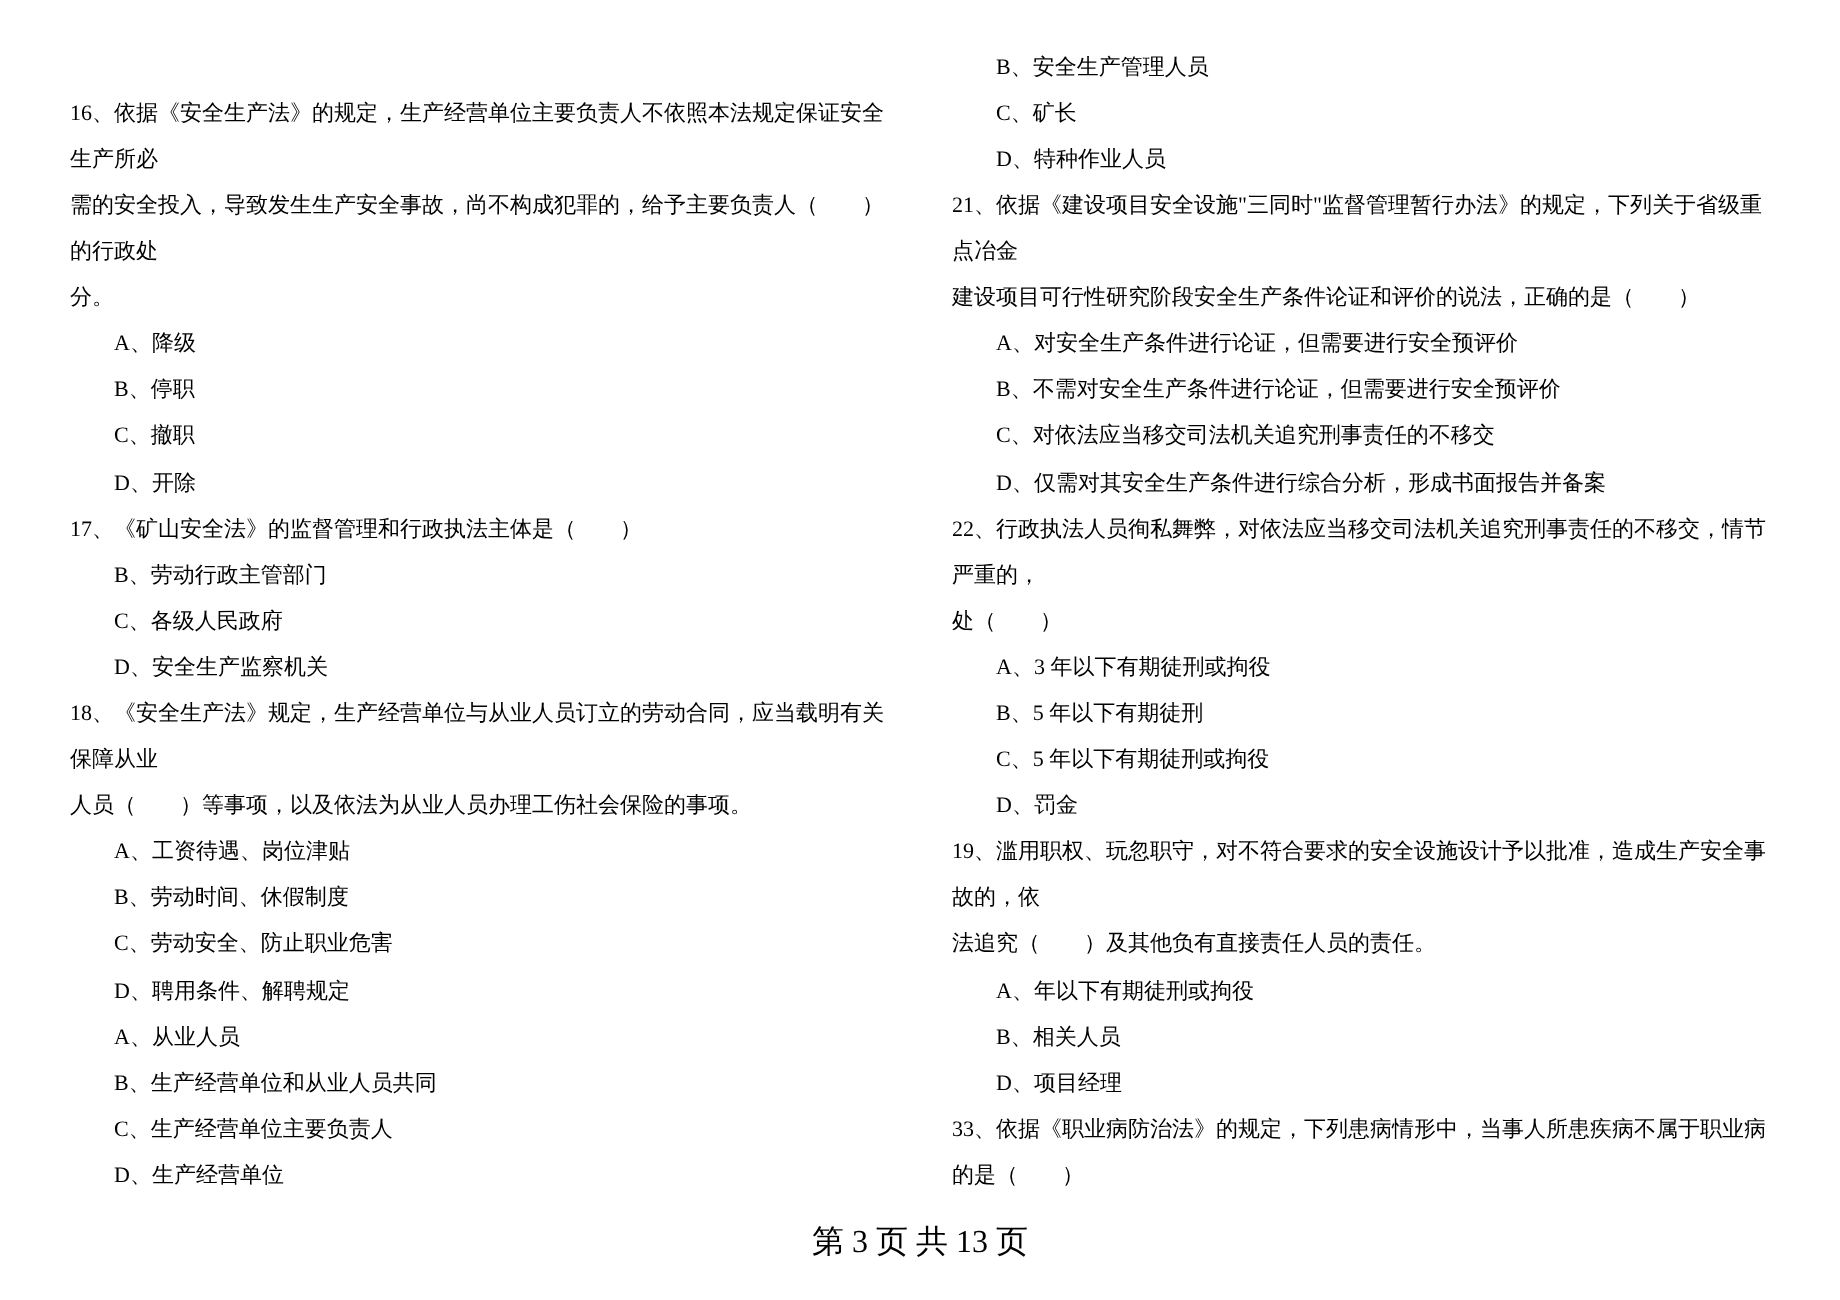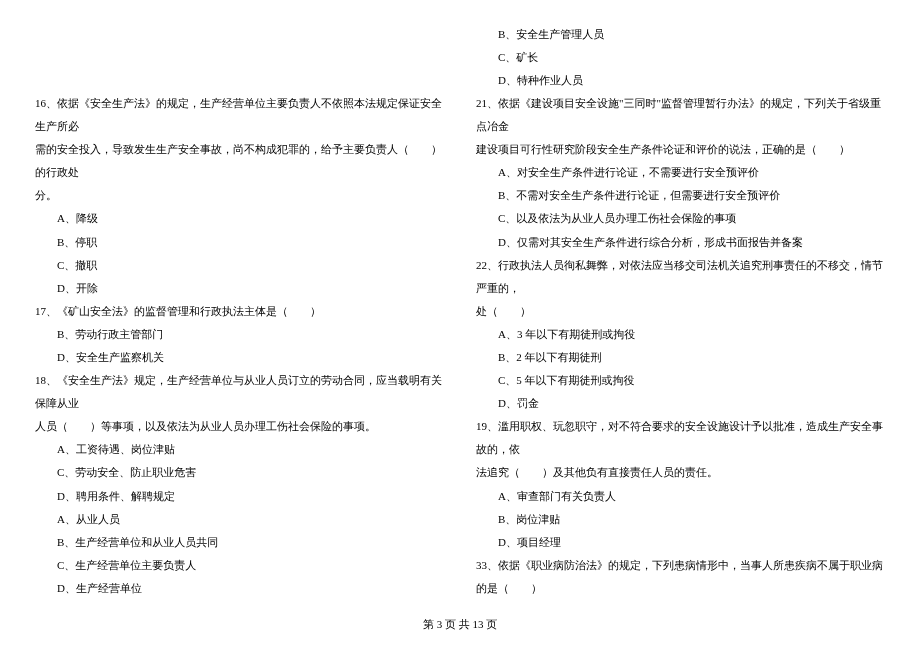--- a/index.html
+++ b/index.html
@@ -35,21 +35,21 @@
     }
     .option {
       padding-left: 2em;
     }
     .footer {
       position: absolute;
       bottom: 18px;
       left: 0;
       right: 0;
       text-align: center;
-      font-size: 11px;
+      font-size: 16px;
       margin-top: 12px;
     }
   </style>
 </head>
 <body>
 
 <div class="two-column">
   <div class="column">
 
     <div class="question">
@@ -58,27 +58,29 @@
       <div class="q-text">分。</div>
       <div class="option">A、降级</div>
       <div class="option">B、停职</div>
       <div class="option">C、撤职</div>
       <div class="option">D、开除</div>
     </div>
 
     <div class="question">
       <div class="q-text">17、《矿山安全法》的监督管理和行政执法主体是（　　）</div>
       <div class="option">B、劳动行政主管部门</div>
+      <div class="option">C、各级人民政府</div>
       <div class="option">D、安全生产监察机关</div>
     </div>
 
     <div class="question">
       <div class="q-text">18、《安全生产法》规定，生产经营单位与从业人员订立的劳动合同，应当载明有关保障从业</div>
       <div class="q-text">人员（　　）等事项，以及依法为从业人员办理工伤社会保险的事项。</div>
       <div class="option">A、工资待遇、岗位津贴</div>
+      <div class="option">B、劳动时间、休假制度</div>
       <div class="option">C、劳动安全、防止职业危害</div>
       <div class="option">D、聘用条件、解聘规定</div>
     </div>
 
     <div class="question">
       <div class="option">A、从业人员</div>
       <div class="option">B、生产经营单位和从业人员共同</div>
       <div class="option">C、生产经营单位主要负责人</div>
       <div class="option">D、生产经营单位</div>
     </div>
@@ -89,40 +91,40 @@
 
     <div class="question">
       <div class="option">B、安全生产管理人员</div>
       <div class="option">C、矿长</div>
       <div class="option">D、特种作业人员</div>
     </div>
 
     <div class="question">
       <div class="q-text">21、依据《建设项目安全设施"三同时"监督管理暂行办法》的规定，下列关于省级重点冶金</div>
       <div class="q-text">建设项目可行性研究阶段安全生产条件论证和评价的说法，正确的是（　　）</div>
-      <div class="option">A、对安全生产条件进行论证，不需要进行安全预评价</div>
+      <div class="option">A、对安全生产条件进行论证，但需要进行安全预评价</div>
       <div class="option">B、不需对安全生产条件进行论证，但需要进行安全预评价</div>
-      <div class="option">C、以及依法为从业人员办理工伤社会保险的事项</div>
+      <div class="option">C、对依法应当移交司法机关追究刑事责任的不移交</div>
       <div class="option">D、仅需对其安全生产条件进行综合分析，形成书面报告并备案</div>
     </div>
 
     <div class="question">
       <div class="q-text">22、行政执法人员徇私舞弊，对依法应当移交司法机关追究刑事责任的不移交，情节严重的，</div>
       <div class="q-text">处（　　）</div>
       <div class="option">A、3 年以下有期徒刑或拘役</div>
-      <div class="option">B、2 年以下有期徒刑</div>
+      <div class="option">B、5 年以下有期徒刑</div>
       <div class="option">C、5 年以下有期徒刑或拘役</div>
       <div class="option">D、罚金</div>
     </div>
 
     <div class="question">
       <div class="q-text">19、滥用职权、玩忽职守，对不符合要求的安全设施设计予以批准，造成生产安全事故的，依</div>
       <div class="q-text">法追究（　　）及其他负有直接责任人员的责任。</div>
-      <div class="option">A、审查部门有关负责人</div>
-      <div class="option">B、岗位津贴</div>
+      <div class="option">A、年以下有期徒刑或拘役</div>
+      <div class="option">B、相关人员</div>
       <div class="option">D、项目经理</div>
     </div>
 
     <div class="question">
       <div class="q-text">33、依据《职业病防治法》的规定，下列患病情形中，当事人所患疾病不属于职业病的是（　　）</div>
 
     </div>
 
   </div>
 </div>

